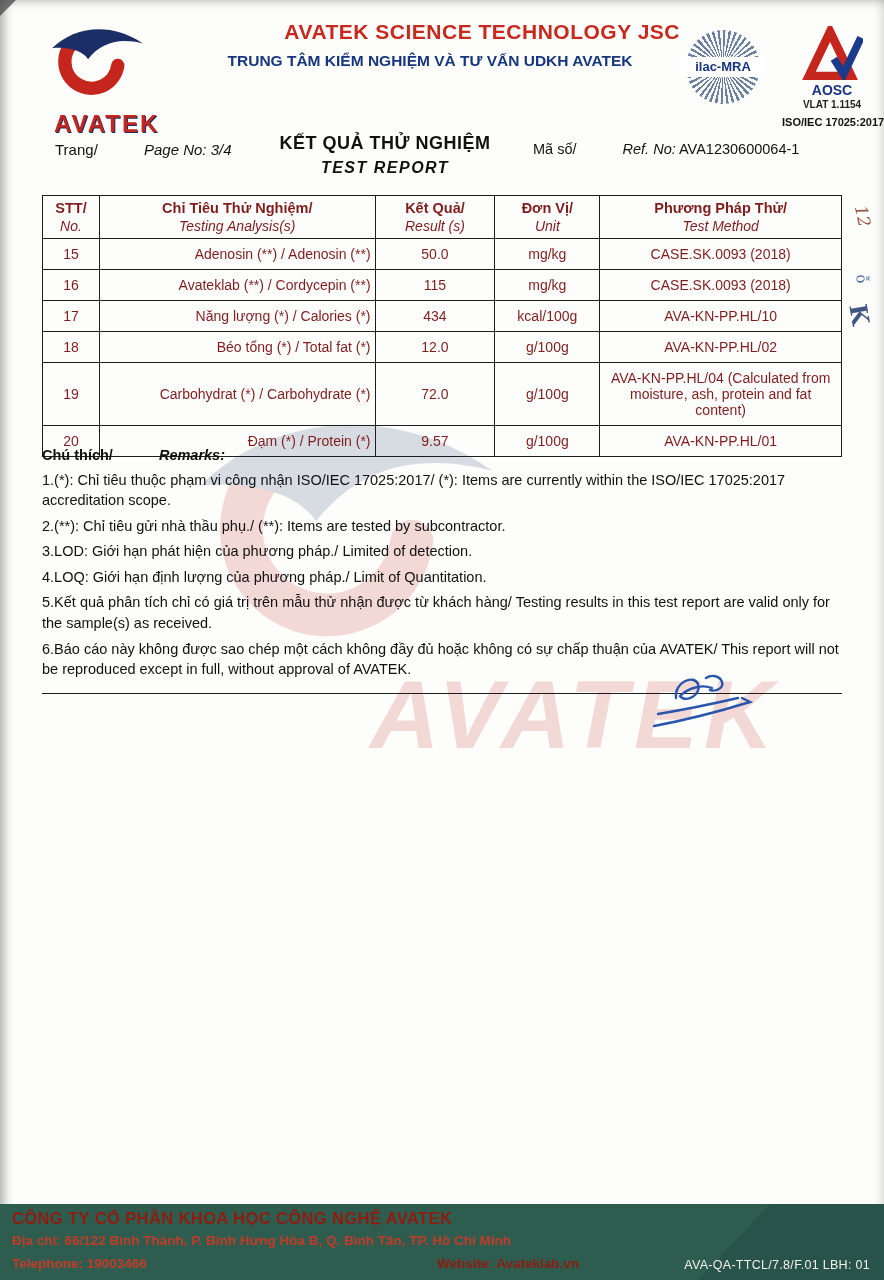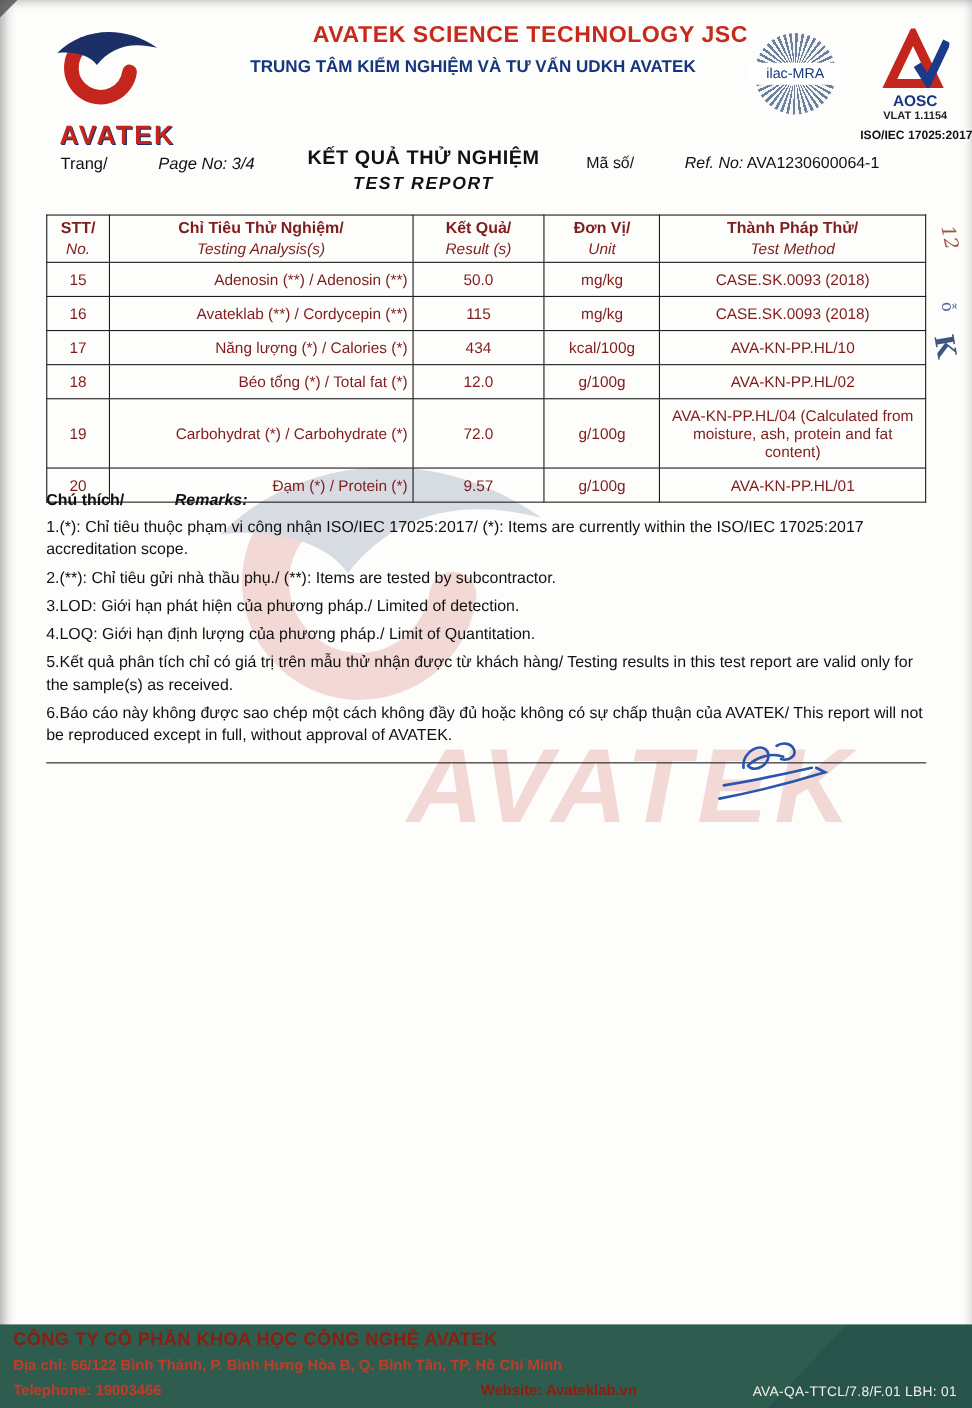--- a/index.html
+++ b/index.html
@@ -25,21 +25,21 @@
 
   
   .logo { position:absolute; left:28px; top:20px; width:140px; height:118px; }
   .logo-text { position:absolute; left:26px; bottom:0; font-size:24px; font-weight:bold; color:#c4251c; letter-spacing:2px; text-shadow:1px 1px 0 #1b2f66; }
   .company-title { position:absolute; left:180px; top:20px; width:500px; text-align:right; color:#c7291d; font-weight:bold; font-size:21px; letter-spacing:.5px; }
   .center-name  { position:absolute; left:180px; top:52px; width:500px; text-align:center; color:#16367e; font-weight:bold; font-size:15.5px; }
 
   .ilac-badge { position:absolute; left:686px; top:30px; width:74px; height:74px; border-radius:50%;
     background:repeating-conic-gradient(#6b7f9e 0deg 4deg, #f7f7f4 4deg 9deg); }
   .ilac-band { position:absolute; left:-5px; top:27px; width:84px; height:20px; background:#fff;
-    color:#16337e; font-weight:normal; font-size:13px; text-align:center; line-height:20px; border-radius:2px; }
+    color:#16337e; font-weight:bold; font-size:13px; text-align:center; line-height:20px; border-radius:2px; }
 
   .aosc-block { position:absolute; left:782px; top:26px; width:100px; text-align:center; }
   .aosc-name { color:#16337e; font-weight:bold; font-size:14px; margin-top:-2px; }
   .vlat-label { color:#222; font-weight:bold; font-size:10px; margin-top:1px; }
   .iso-label  { color:#111; font-weight:bold; font-size:11px; margin-top:6px; white-space:nowrap; }
 
   
   .page-no { position:absolute; left:55px; top:141px; font-size:15px; color:#111; }
   .it { font-style:italic;margin-left:42px; }
   .report-title { position:absolute; left:255px; top:133px; width:260px; text-align:center; color:#111; }
@@ -157,21 +157,21 @@
           </th>
           <th>
             <div class="h-vi">Kết Quả/</div>
             <div class="h-en">Result (s)</div>
           </th>
           <th>
             <div class="h-vi">Đơn Vị/</div>
             <div class="h-en">Unit</div>
           </th>
           <th>
-            <div class="h-vi">Thành Pháp Thử/</div>
+            <div class="h-vi">Phương Pháp Thử/</div>
             <div class="h-en">Test Method</div>
           </th>
         </tr>
     </thead>
     <tbody>
         <tr>
           <td>15</td>
           <td class="c-analysis">Adenosin (**) / Adenosin (**)</td>
           <td>50.0</td>
           <td>mg/kg</td>

